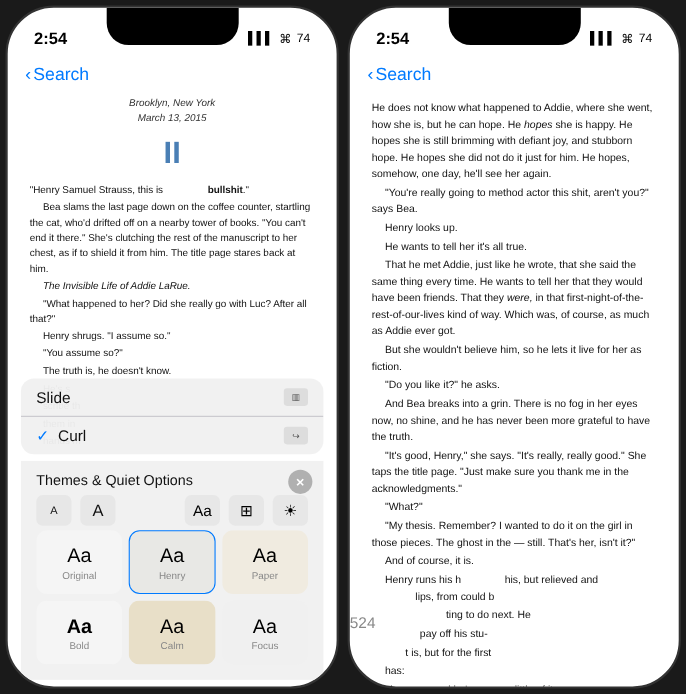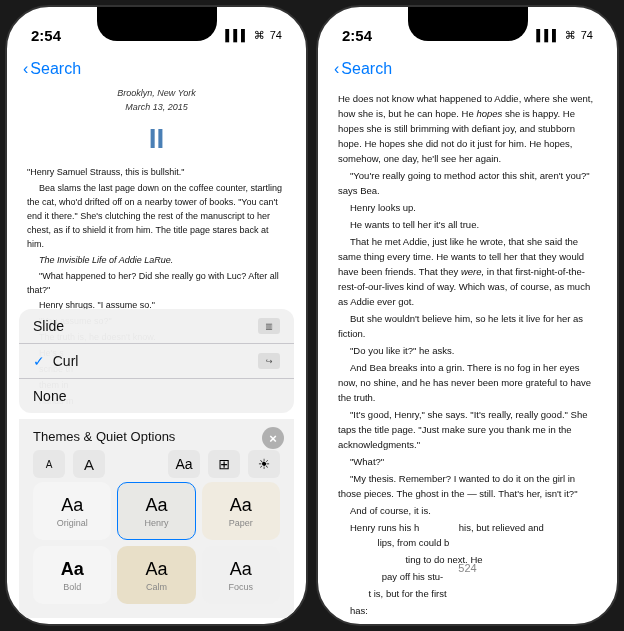--- a/index.html
+++ b/index.html
@@ -103,21 +103,21 @@
       font-size: 9px;
       line-height: 1.55;
       color: #111;
     }
     .book-text p {
       margin-bottom: 2px;
       text-indent: 12px;
     }
     .book-text p:first-child { text-indent: 0; }
     .italic { font-style: italic; }
-    .bold { font-weight: normal; }
+    .bold { font-weight: bold; margin-left: 38px; }
     
     .panel-overlay {
       position: absolute;
       bottom: 0;
       left: 0;
       right: 0;
       z-index: 30;
     }
     
     .transition-menu {
@@ -260,22 +260,21 @@
       margin-bottom: 2px;
       text-indent: 12px;
       font-size: 9.5px;
       line-height: 1.58;
     }
     .phone-right .book-content-right p:first-child { text-indent: 0; }
     .bottom-num {
       position: absolute;
       bottom: 50px;
       width: 100%;
-      text-align: center;
-      font-size: 11px;
+      font-size: 14px;
       color: #888;
     }
   </style>
 </head>
 <body>
 
 <div class="container">
 
   <div class="phone">
     <div class="notch"></div>
@@ -322,23 +321,20 @@
 
       <div class="transition-menu">
         <div class="transition-item">
           <span>Slide</span>
           <div class="right-icon">▥</div>
         </div>
         <div class="transition-item">
           <span class="check-icon">✓</span>
           <span style="flex:1; margin-left:8px;">Curl</span>
           <div class="right-icon">↪</div>
-        </div>
-        <div class="transition-item">
-          <span>None</span>
         </div>
       </div>
 
       <div class="themes-bar">
         <div class="themes-header">
           <span>Themes &amp;</span>
           <span> </span>
           <span>Quiet Options</span>
         </div>
         <div class="close-btn">×</div>

